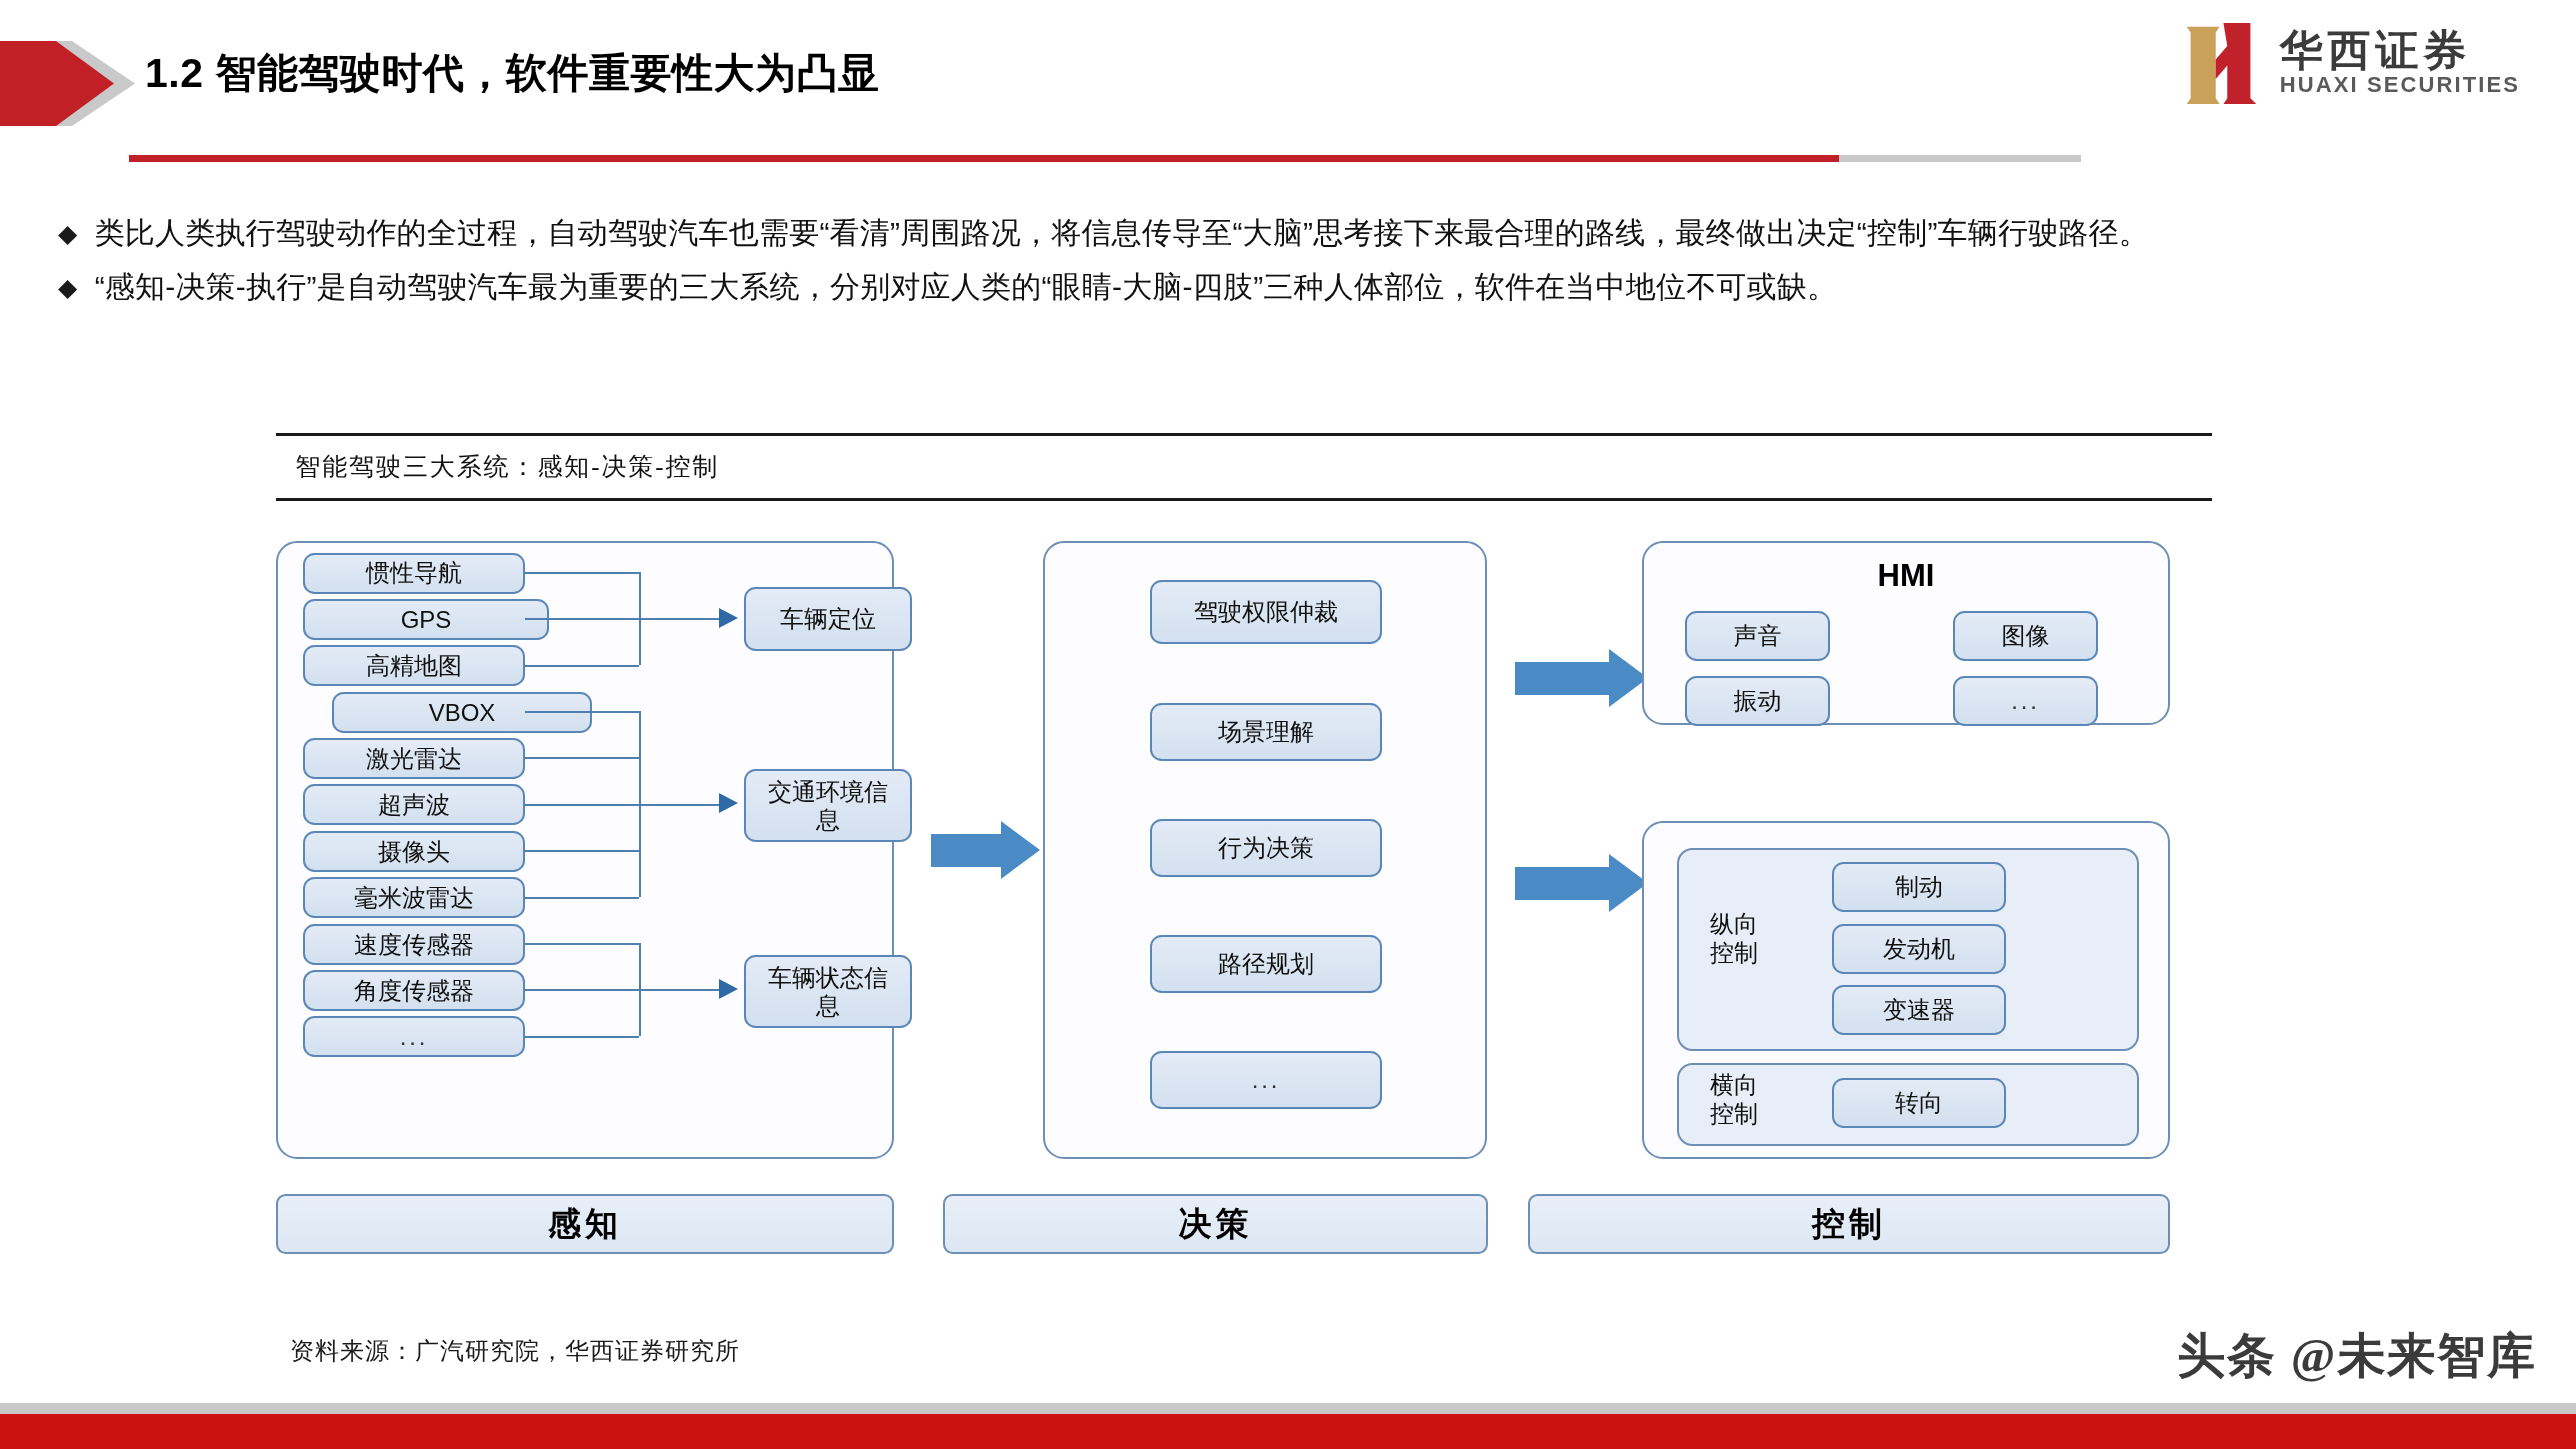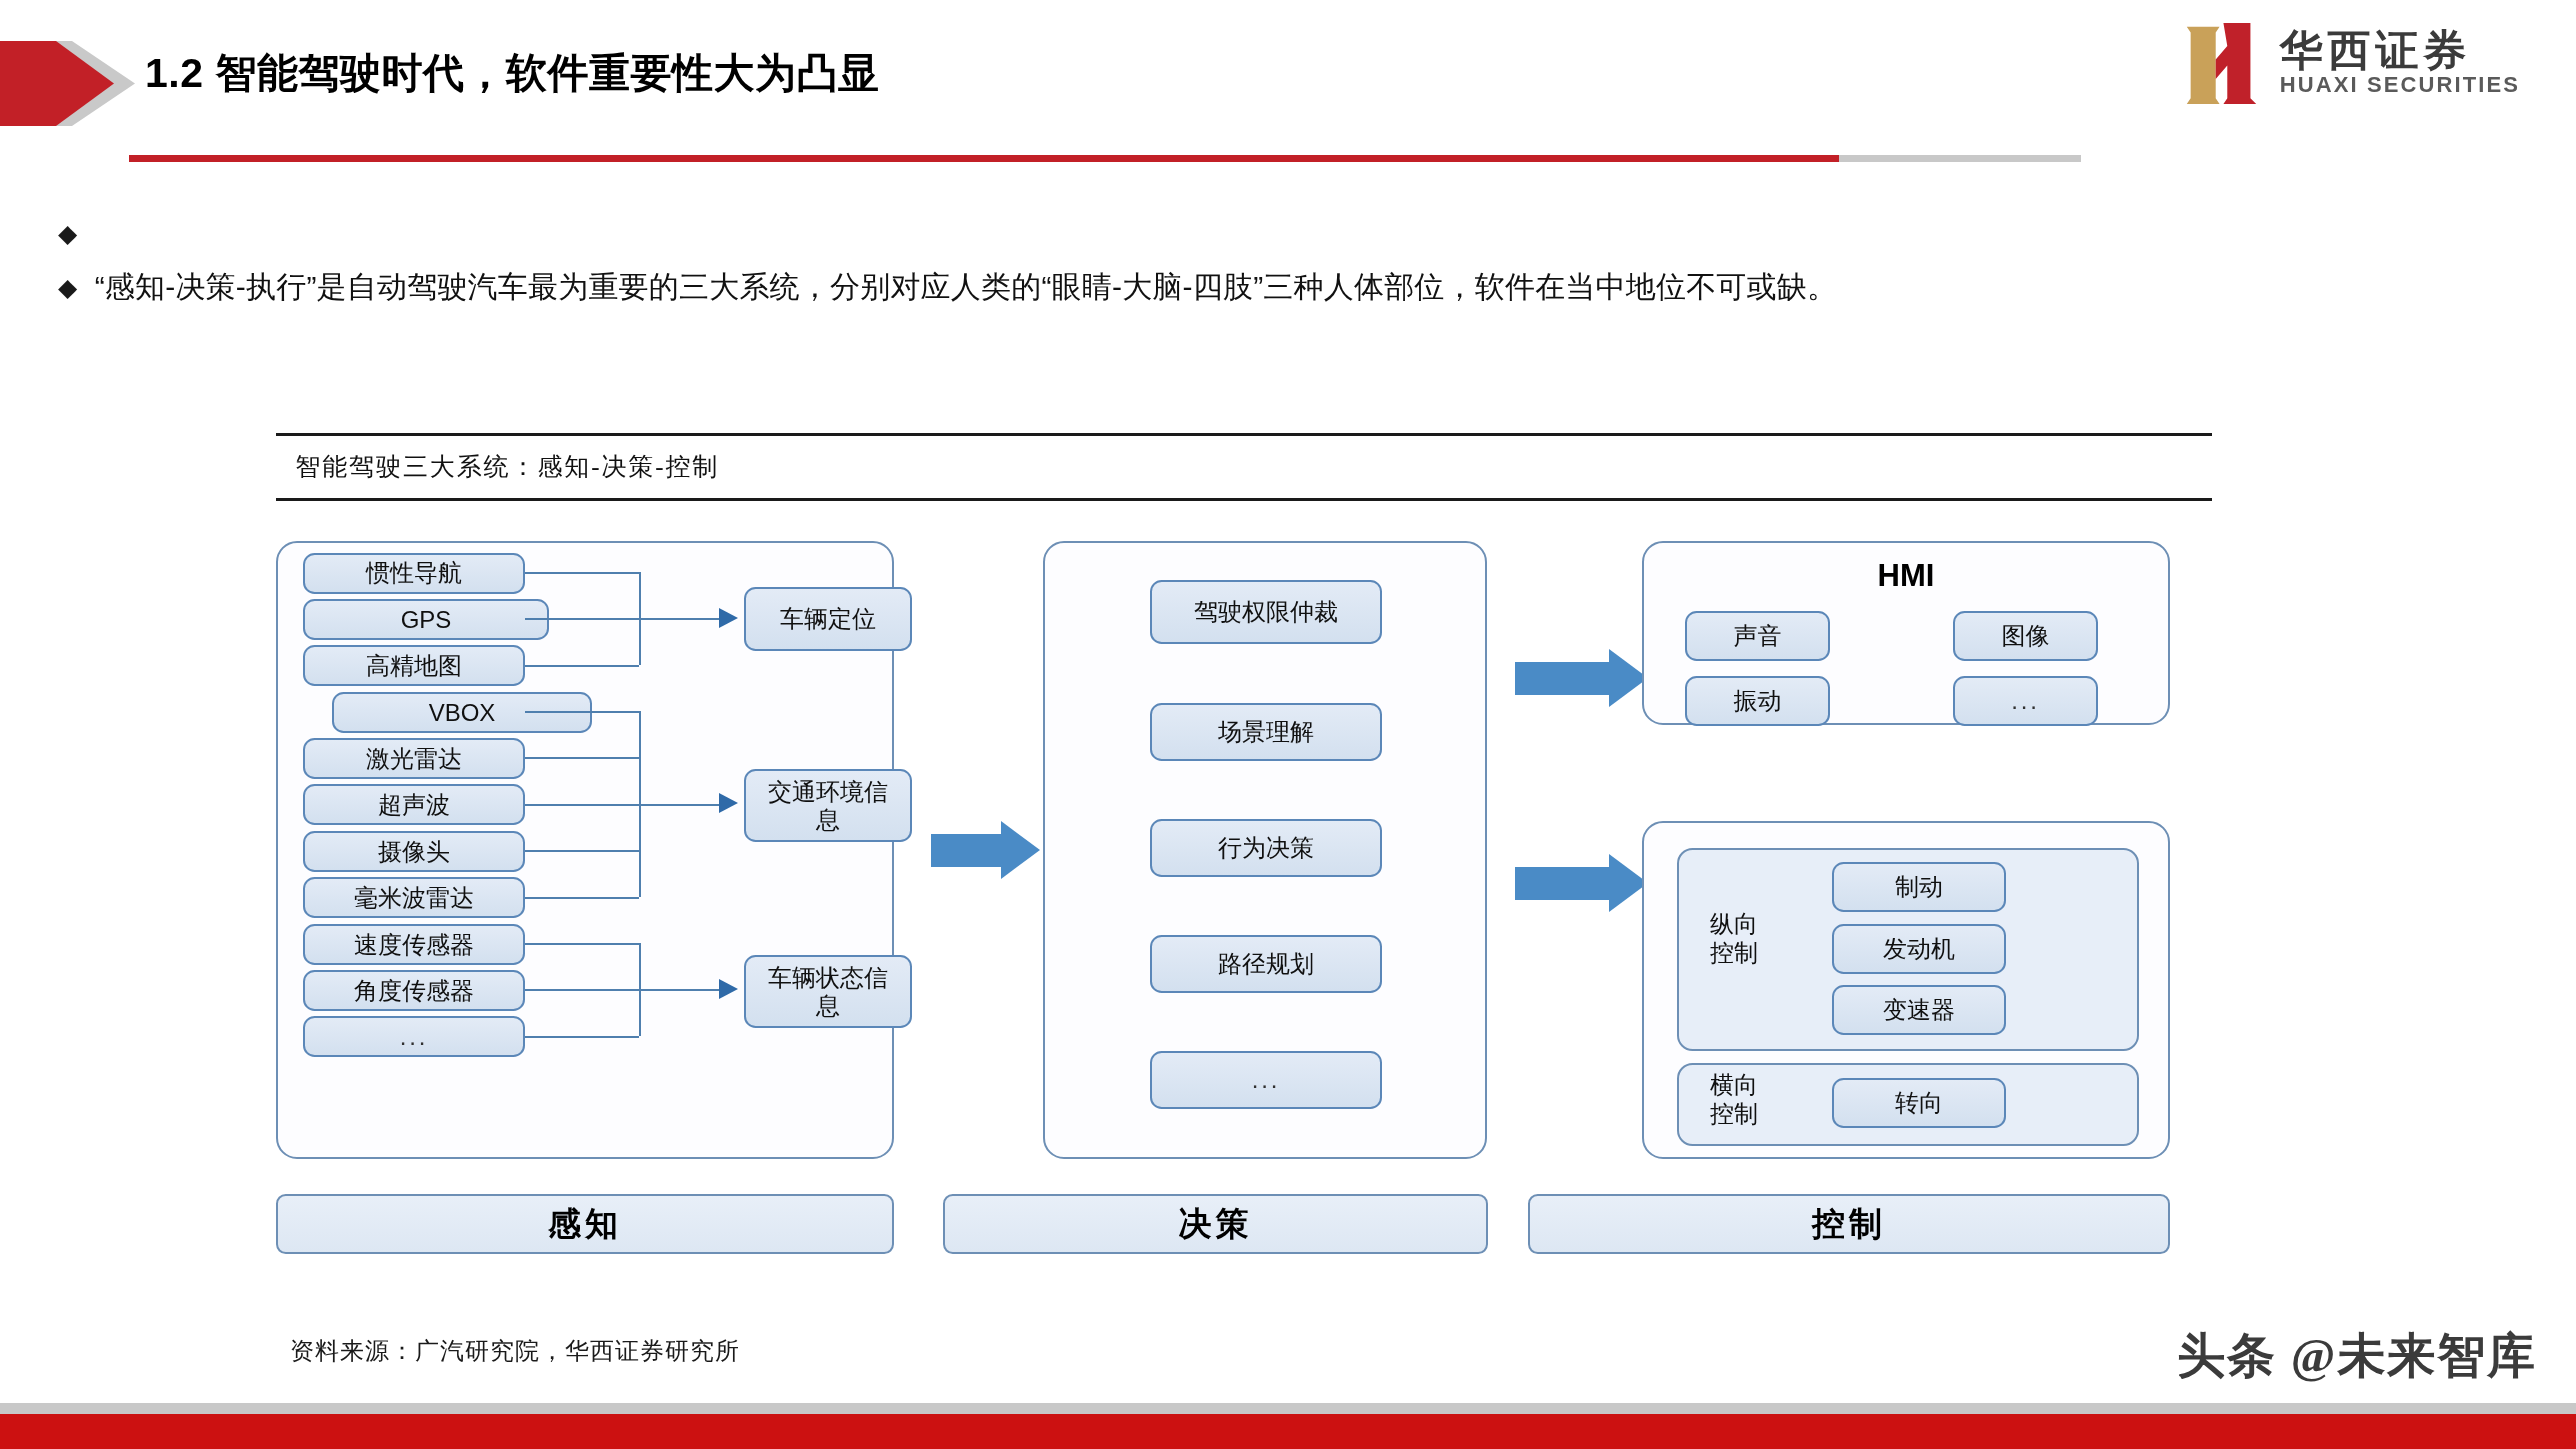--- a/index.html
+++ b/index.html
@@ -277,20 +277,21 @@
   </div>
   <div class="logo-text">
     <div class="logo-cn">华西证券</div>
     <div class="logo-en">HUAXI SECURITIES</div>
   </div>
 </div>
 
 <div class="bullets">
   <div class="bullet-row">
     <span class="bullet-mark">◆</span>
+    <span class="bullet-text">类比人类执行驾驶动作的全过程，自动驾驶汽车也需要“看清”周围路况，将信息传导至“大脑”思考接下来最合理的路线，最终做出决定“控制”车辆行驶路径。</span>
   </div>
   <div class="bullet-row">
     <span class="bullet-mark">◆</span>
     <span class="bullet-text">“感知-决策-执行”是自动驾驶汽车最为重要的三大系统，分别对应人类的“眼睛-大脑-四肢”三种人体部位，软件在当中地位不可或缺。</span>
   </div>
 </div>
 
 <div class="figure">
   <div class="fig-title-box">
     <span class="fig-title">智能驾驶三大系统：感知-决策-控制</span>
@@ -303,21 +304,21 @@
 
   <div class="node" style="left:27px; top:11.6px; width:222px; height:41px;">惯性导航</div>
   <div class="node" style="left:27px; top:58px; width:246px; height:41px;">GPS</div>
   <div class="node" style="left:27px; top:104px; width:222px; height:41px;">高精地图</div>
   <div class="node" style="left:43px; top:151px; width:260px; height:41px;margin-left:13px;">VBOX</div>
   <div class="node" style="left:27px; top:197px; width:222px; height:41px;">激光雷达</div>
   <div class="node" style="left:27px; top:243px; width:222px; height:41px;">超声波</div>
   <div class="node" style="left:27px; top:290px; width:222px; height:41px;">摄像头</div>
   <div class="node" style="left:27px; top:336px; width:222px; height:41px;">毫米波雷达</div>
   <div class="node" style="left:27px; top:383px; width:222px; height:41px;">速度传感器</div>
-  <div class="node" style="left:27px; top:429px; width:222px; height:41px;">角度传感器</div>
+  <div class="node" style="left:27px; top:429px; width:222px; height:41px;border-radius:12px;">角度传感器</div>
   <div class="node dots" style="left:27px; top:475px; width:222px; height:41px;">...</div>
 
   <div class="conn conn-h" style="left:249px; top:31px;  width:114px;"></div>
   <div class="conn conn-h" style="left:249px; top:77px;  width:114px;"></div>
   <div class="conn conn-h" style="left:249px; top:124px; width:114px;"></div>
   <div class="conn conn-v" style="left:363px; top:31px;  height:93px;"></div>
   <div class="conn conn-h" style="left:363px; top:77px;  width:81px;"></div>
   <div class="arrow-small" style="left:443px; top:67px;"></div>
 
   <div class="conn conn-h" style="left:249px; top:170px; width:114px;"></div>

